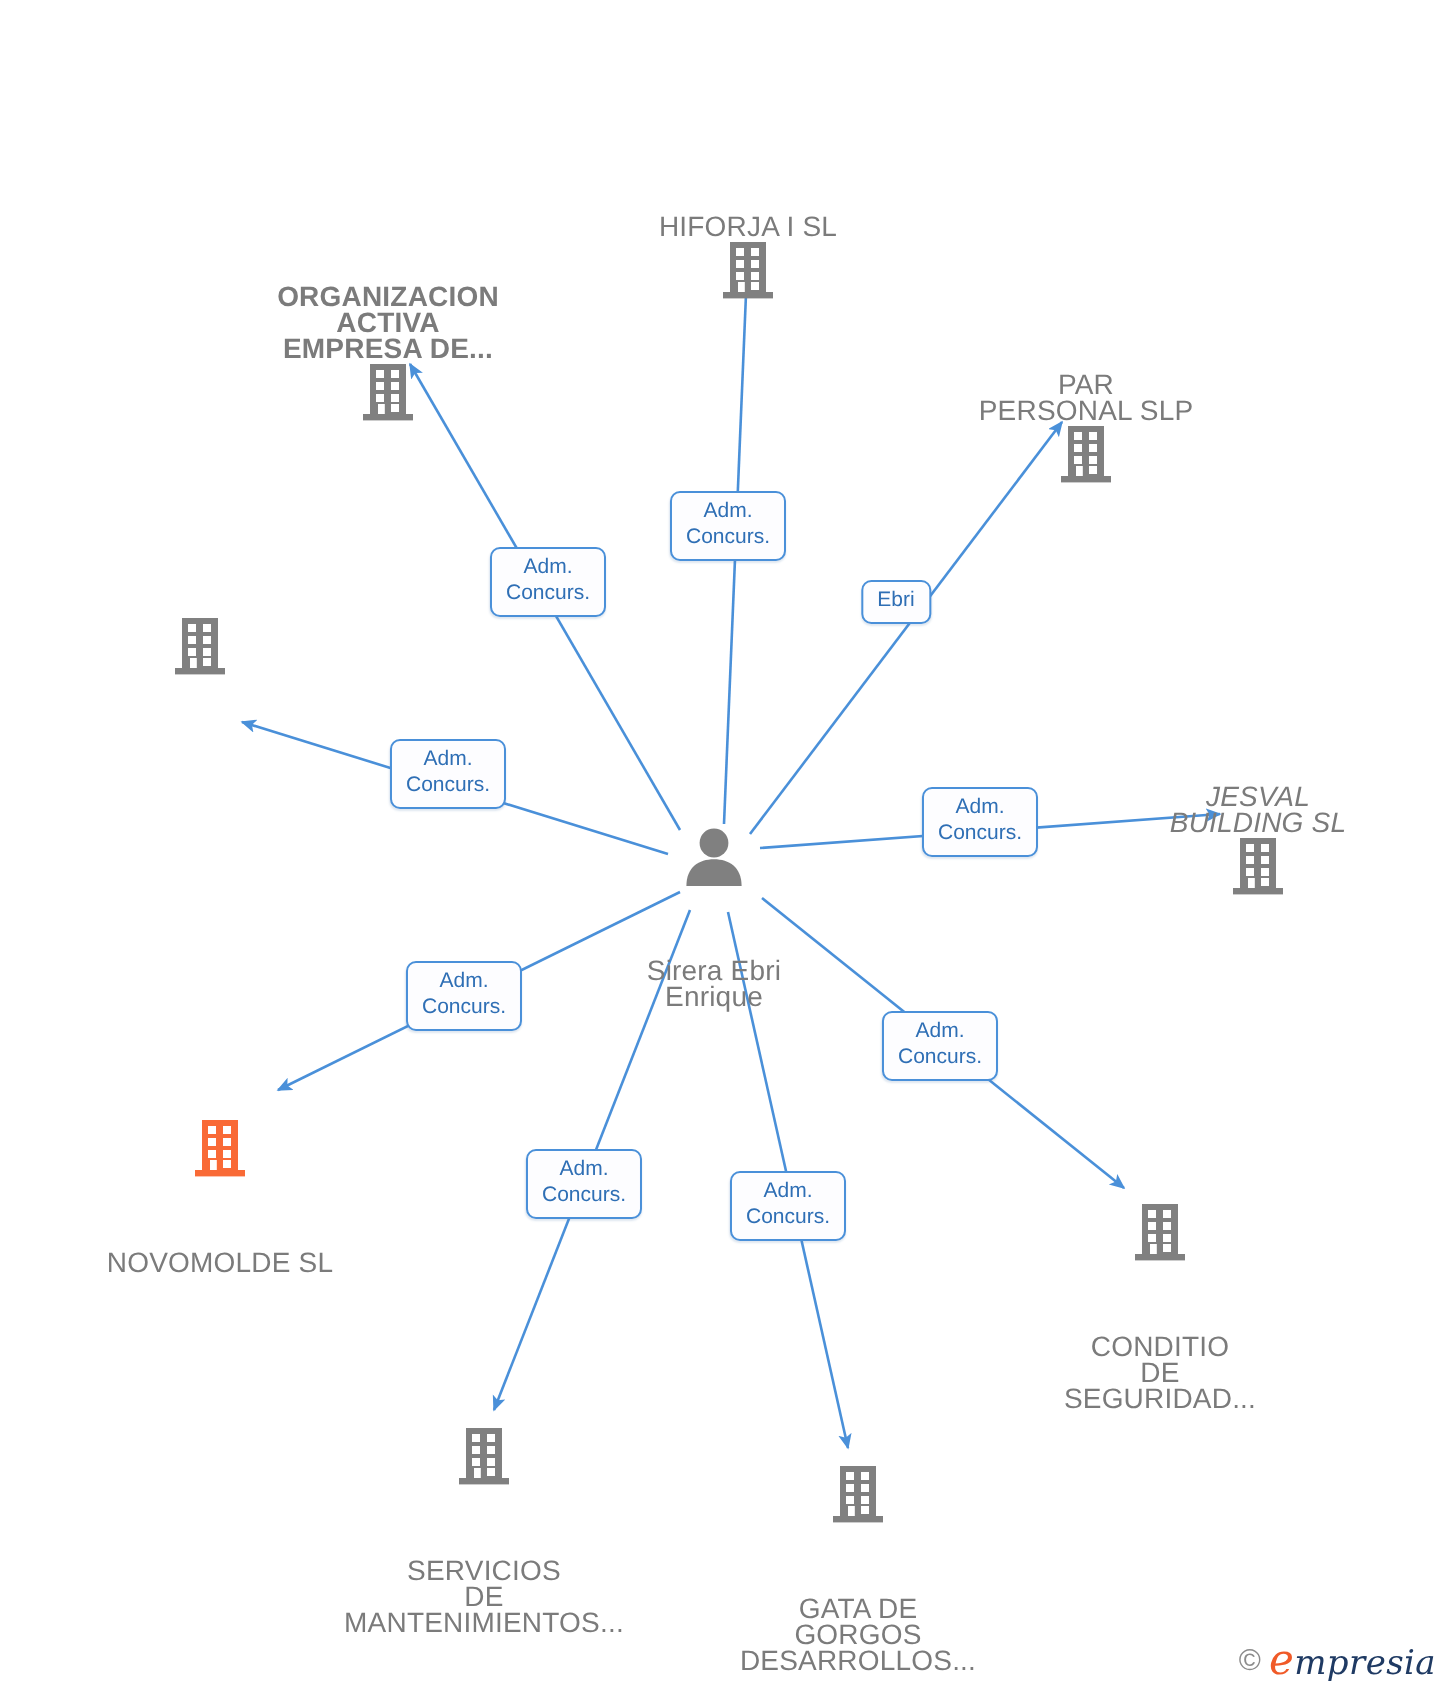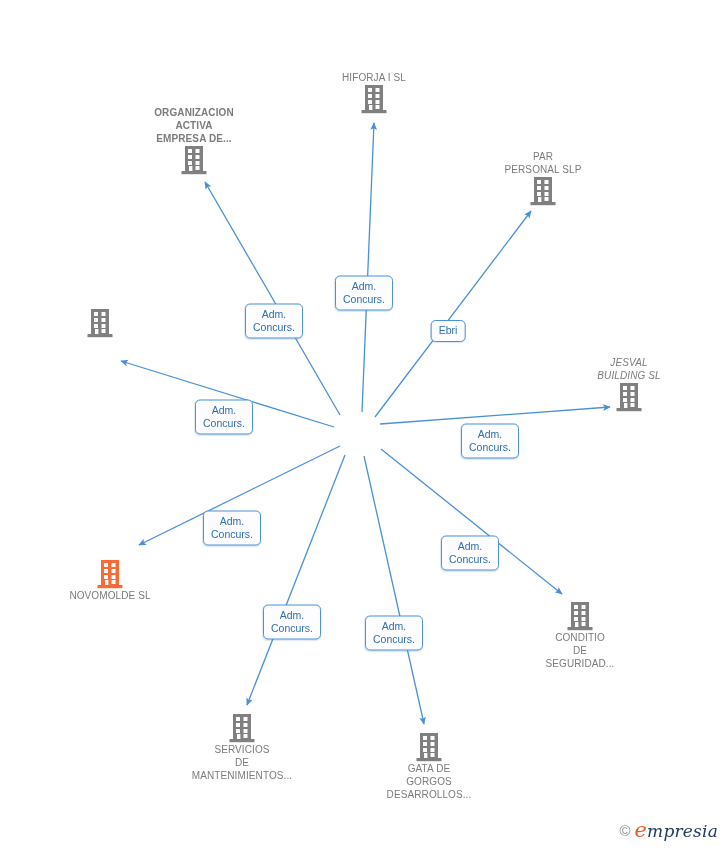--- a/index.html
+++ b/index.html
@@ -27,24 +27,25 @@
     width: 728px; height: 850px;
   }
   .node {
     position: absolute;
     width: 150px;
     margin-left: -75px;
     text-align: center;
     line-height: 13px;
   }
   .node-label {
-    font-size: 10px;
+    font-size: 14px;
     color: #7b7b7b;
     letter-spacing: 0.1px;
     white-space: pre-line;
+    margin-top: 36px;
   }
   .node-label.person {
     color: #7b7b7b;
   }
   .icon-wrap {
     display: block;
     line-height: 0;
   }
   .edge-label {
     position: absolute;
@@ -53,21 +54,20 @@
     background: #fdfdff;
     color: #2f6fb5;
     font-size: 10.5px;
     line-height: 13px;
     padding: 3px 7px 4px 7px;
     text-align: center;
     white-space: pre-line;
     box-sizing: border-box;
     transform: translate(-50%, -50%);
     box-shadow: 0 1px 1px rgba(80,120,170,0.18);
-    margin-top: 30px;
   }
   .watermark {
     position: absolute;
     right: 10px;
     bottom: 8px;
     display: flex;
     align-items: center;
     gap: 4px;
   }
   .wm-c {
@@ -271,19 +271,29 @@
             <rect x="14.5" y="16" width="4" height="4" fill="#ffffff"></rect>
             <rect x="8" y="21" width="3.4" height="5" fill="#ffffff"></rect>
             <rect x="14.5" y="21" width="4" height="4" fill="#ffffff"></rect>
           </svg></span>
         <div class="node-label">GATA DE
 GORGOS
 DESARROLLOS...</div>
       </div>
     </div>
 
+  <div class="node" id="center-node" style="left:357px; top:413px;">
+    <span class="icon-wrap">
+      <svg width="34" height="30" viewBox="0 0 34 30" xmlns="http://www.w3.org/2000/svg">
+        <circle cx="17" cy="8.5" r="7.2" fill="#808080"></circle>
+        <path d="M3.2 30 C3.2 20.6 9.4 16.6 17 16.6 C24.6 16.6 30.8 20.6 30.8 30 Z" fill="#808080"></path>
+      </svg>
+    </span>
+    <div class="node-label person">Sirera Ebri
+Enrique</div>
+  </div>
 
   <div class="watermark">
     <span class="wm-c">©</span>
     <span class="wm-text"><span class="wm-e">e</span><span>mpresia</span></span>
   </div>
 
 </div>
 
 </body></html>

